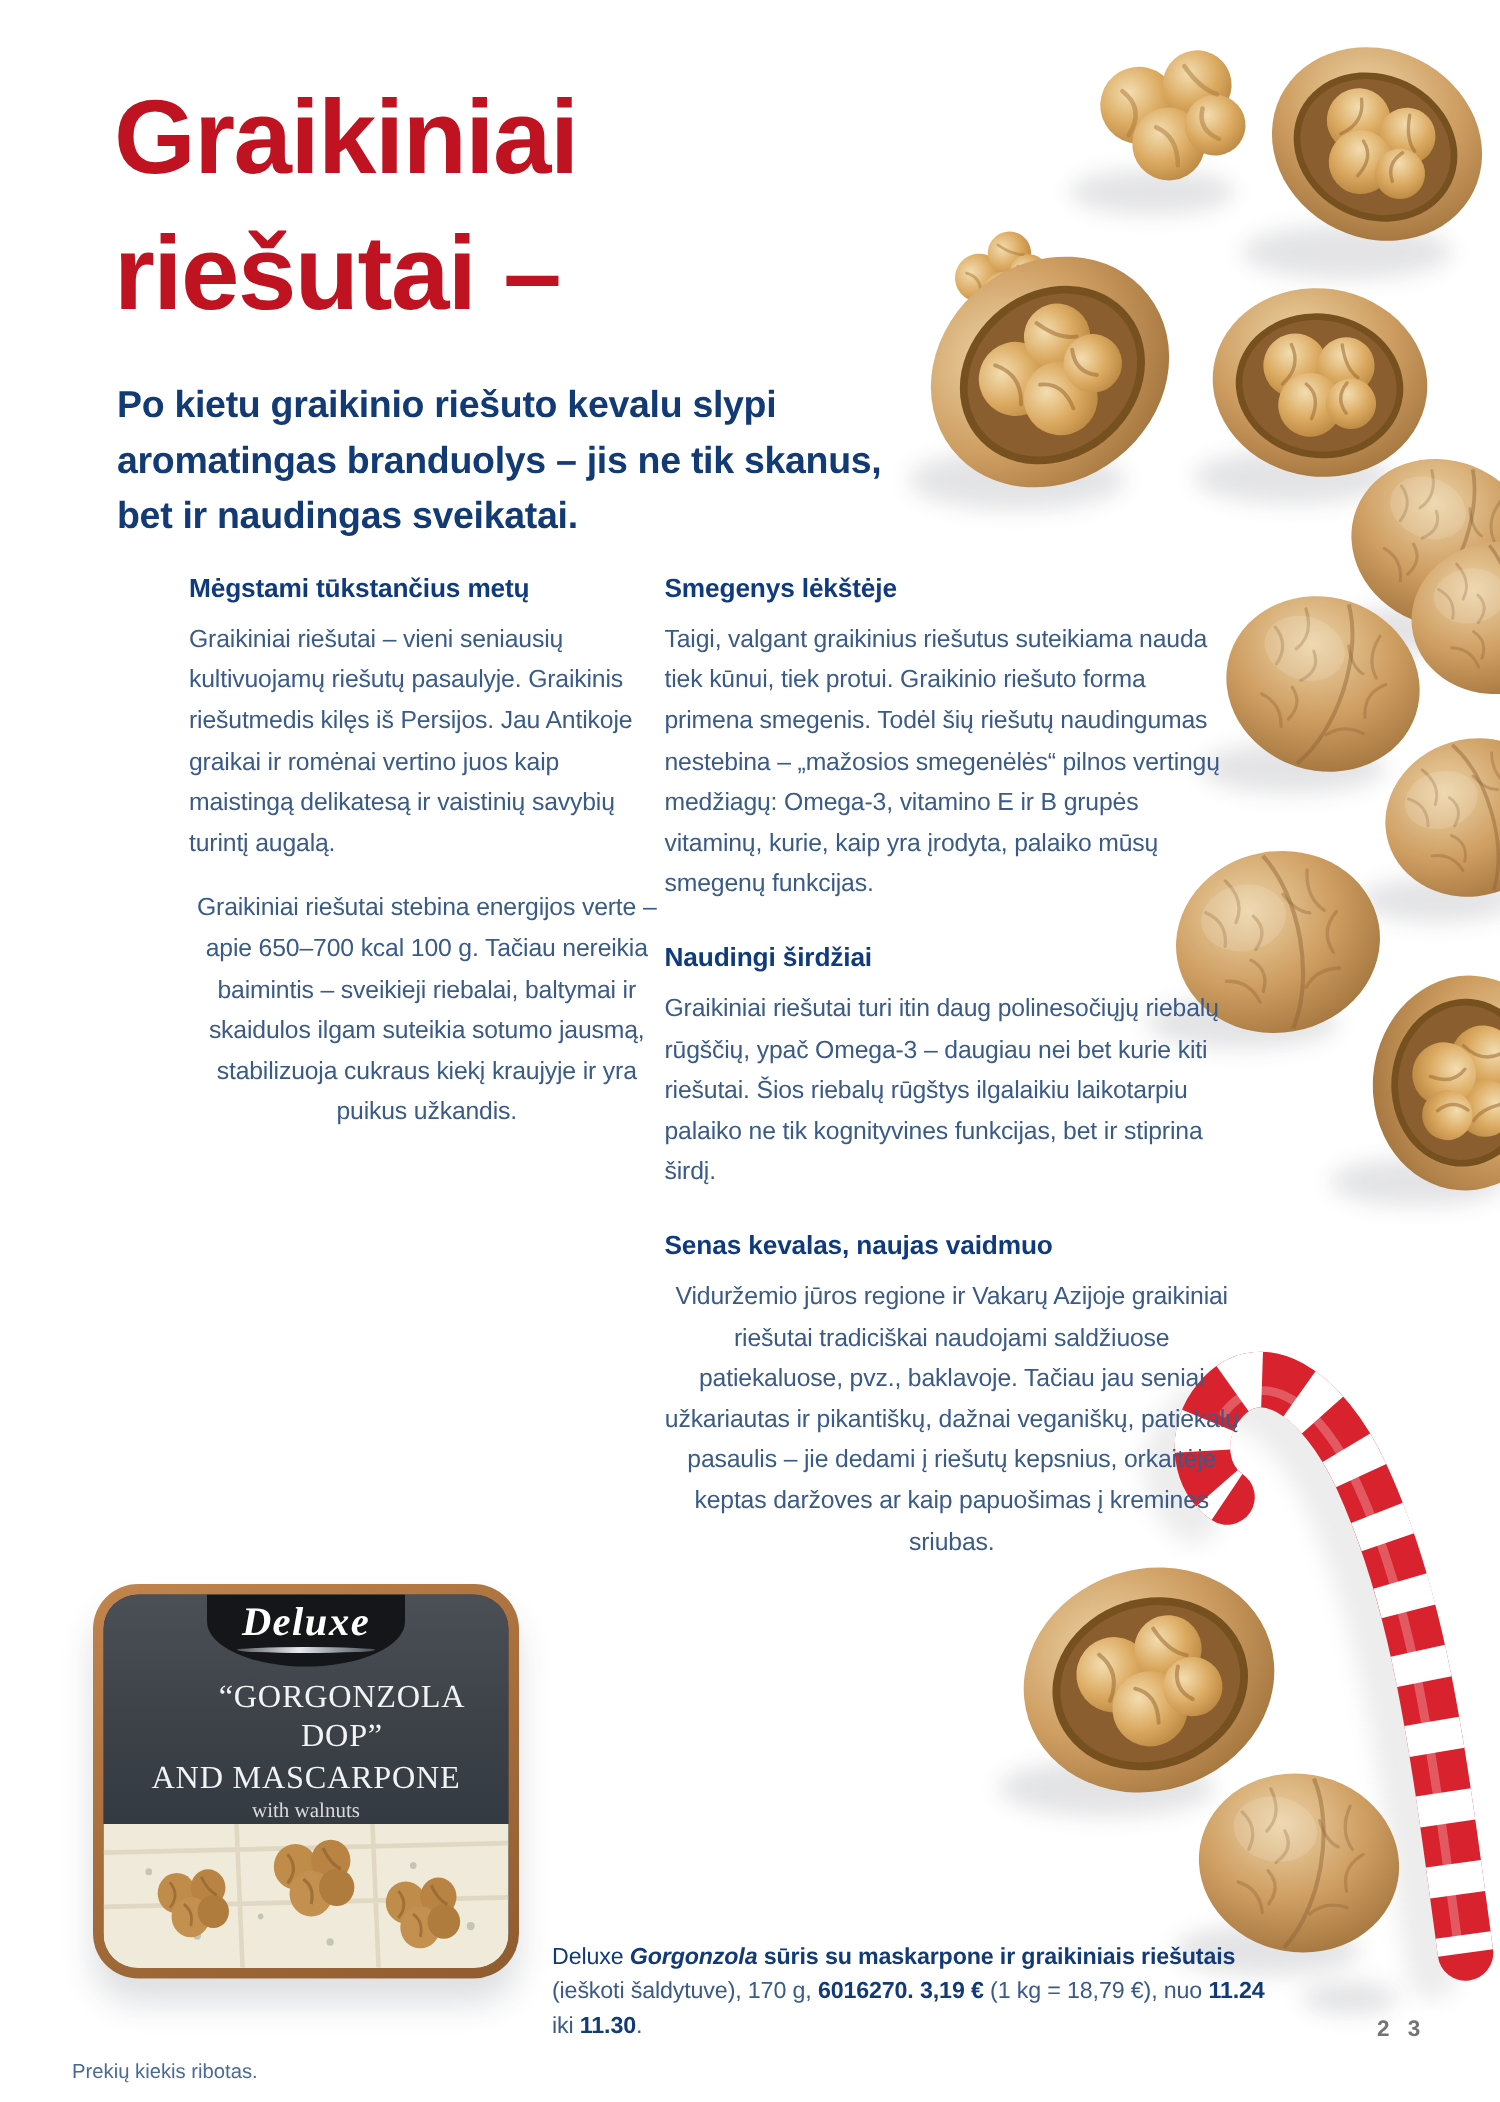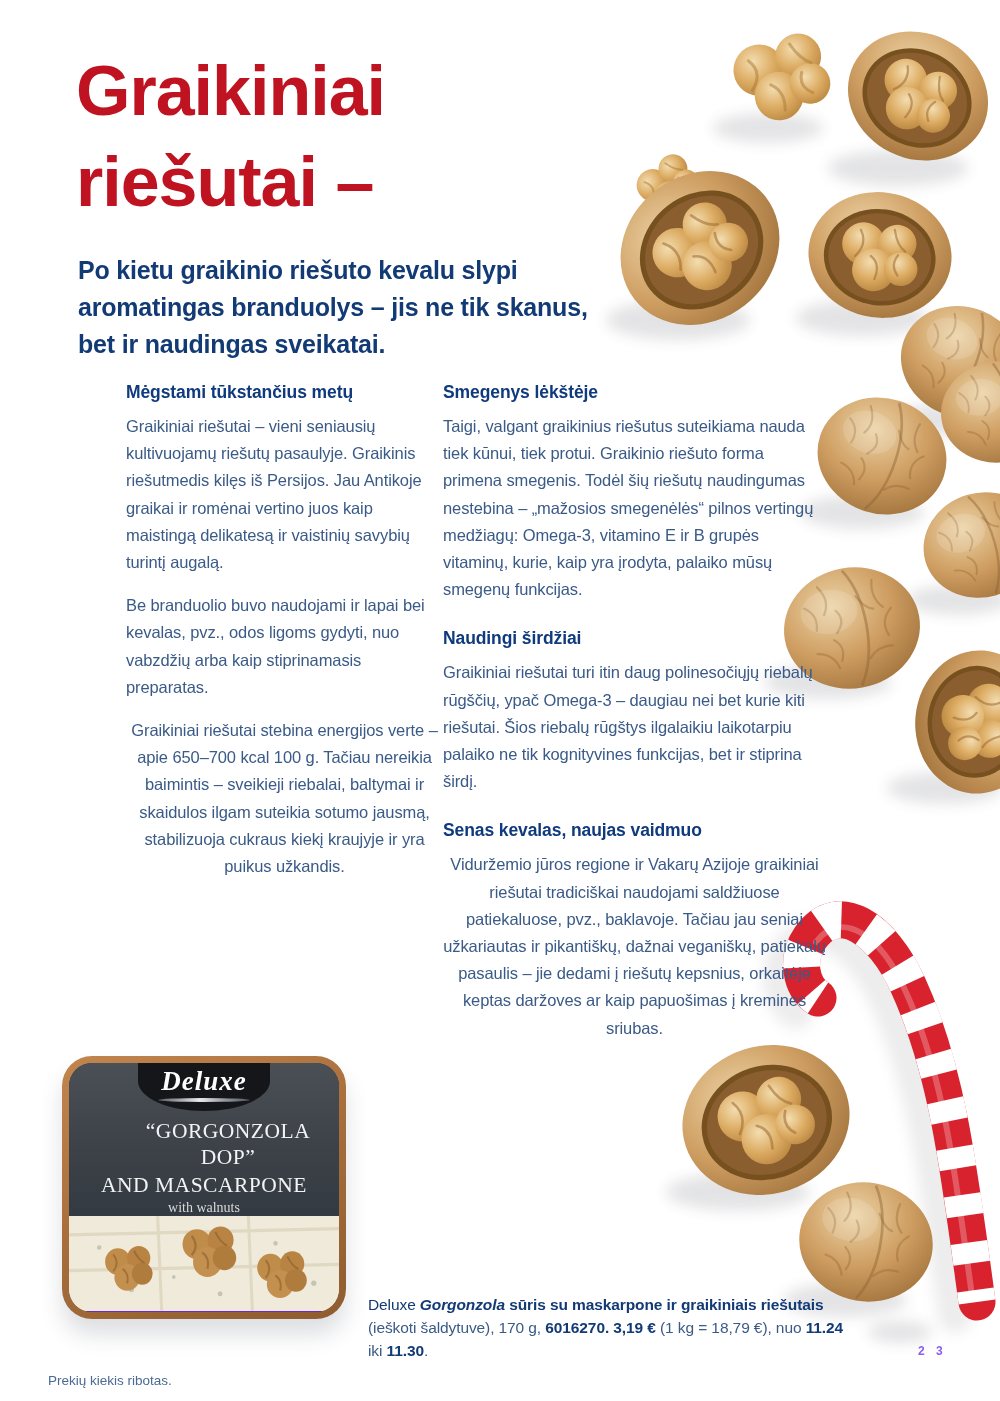--- a/index.html
+++ b/index.html
@@ -93,21 +93,21 @@
     left:368px;top:1293px;width:490px;
     font-size:15.5px;line-height:23px;color:#3a5a87;letter-spacing:-0.1px;
   }
   .prod-info .b{font-weight:bold;color:#123a75;}
   .prod-info .bi{font-weight:bold;font-style:italic;color:#123a75;}
   .prod-info .ln1{color:#123a75;}
 
   
   .footer-note{left:48px;top:1349px;font-size:13.5px;color:#4a6a94;margin-top:24px;}
   .page-num{
-    left:918px;top:1344px;font-size:12px;font-weight:bold;color:#8b5cf6;
+    left:918px;top:1344px;font-size:15px;font-weight:bold;color:#737373;
     letter-spacing:4px;
   }
   .decor{left:0;top:0;pointer-events:none;}
 </style>
 </head>
 <body>
 
 <svg class="abs decor" width="1000" height="1401" viewBox="0 0 1000 1401">
   <defs>
     <radialGradient id="gShell" cx="38%" cy="30%" r="75%">
@@ -195,21 +195,20 @@
 <div class="abs intro">
   <div>Po kietu graikinio riešuto kevalu slypi</div>
   <div>aromatingas branduolys – jis ne tik skanus,</div>
   <div>bet ir naudingas sveikatai.</div>
 </div>
 
 <div class="abs columns">
   <div class="col col-left">
     <h3>Mėgstami tūkstančius metų</h3>
     <p>Graikiniai riešutai – vieni seniausių kultivuojamų riešutų pasaulyje. Graikinis riešutmedis kilęs iš Persijos. Jau Antikoje graikai ir romėnai vertino juos kaip maistingą delikatesą ir vaistinių savybių turintį augalą.</p>
-    <p>Be branduolio buvo naudojami ir lapai bei kevalas, pvz., odos ligoms gydyti, nuo vabzdžių arba kaip stiprinamasis preparatas.</p>
     <p>Graikiniai riešutai stebina energijos verte – apie 650–700 kcal 100 g. Tačiau nereikia baimintis – sveikieji riebalai, baltymai ir skaidulos ilgam suteikia sotumo jausmą, stabilizuoja cukraus kiekį kraujyje ir yra puikus užkandis.</p>
   </div>
   <div class="col col-right">
     <h3>Smegenys lėkštėje</h3>
     <p>Taigi, valgant graikinius riešutus suteikiama nauda tiek kūnui, tiek protui. Graikinio riešuto forma primena smegenis. Todėl šių riešutų naudingumas nestebina – „mažosios smegenėlės“ pilnos vertingų medžiagų: Omega-3, vitamino E ir B grupės vitaminų, kurie, kaip yra įrodyta, palaiko mūsų smegenų funkcijas.</p>
     <h3>Naudingi širdžiai</h3>
     <p>Graikiniai riešutai turi itin daug polinesočiųjų riebalų rūgščių, ypač Omega-3 – daugiau nei bet kurie kiti riešutai. Šios riebalų rūgštys ilgalaikiu laikotarpiu palaiko ne tik kognityvines funkcijas, bet ir stiprina širdį.</p>
     <h3>Senas kevalas, naujas vaidmuo</h3>
     <p>Viduržemio jūros regione ir Vakarų Azijoje graikiniai riešutai tradiciškai naudojami saldžiuose patiekaluose, pvz., baklavoje. Tačiau jau seniai užkariautas ir pikantiškų, dažnai veganiškų, patiekalų pasaulis – jie dedami į riešutų kepsnius, orkaitėje keptas daržoves ar kaip papuošimas į kremines sriubas.</p>
   </div>

